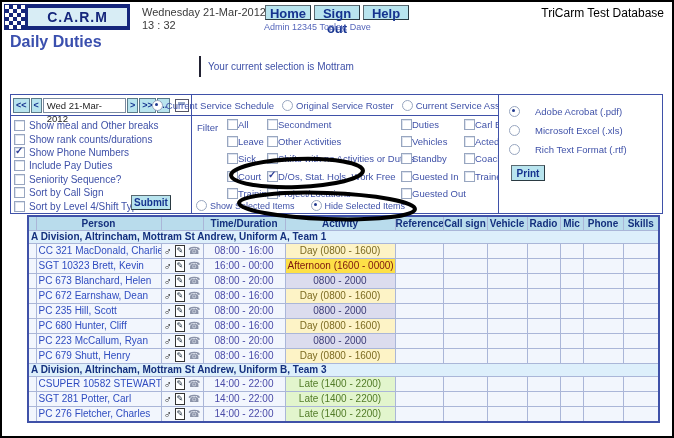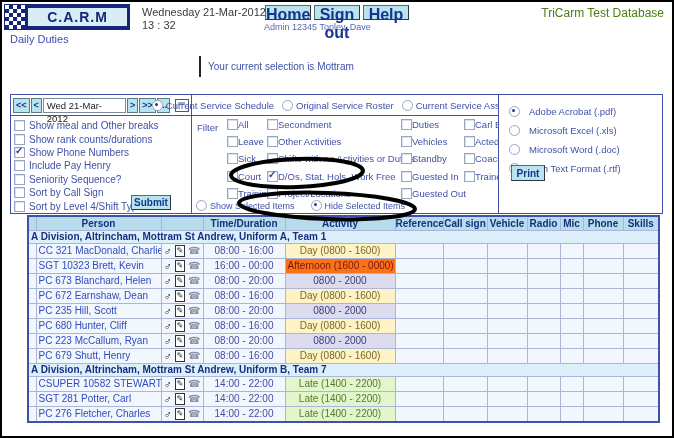--- a/index.html
+++ b/index.html
@@ -10,25 +10,25 @@
   .logo{position:absolute;left:2px;top:2px;width:126px;height:26px;background:#15267b;display:flex;align-items:center;}
   .checker{width:20px;height:24px;margin-left:1px;background-color:#fff;
     background-image:linear-gradient(45deg,#15267b 25%,transparent 25%,transparent 75%,#15267b 75%),
                      linear-gradient(45deg,#15267b 25%,transparent 25%,transparent 75%,#15267b 75%);
     background-size:8px 8px;background-position:0 0,4px 4px;}
   .logo-pill{flex:1;margin:2px 3px;background:#d8edf5;color:#15267b;font-weight:bold;font-size:14px;
     text-align:center;letter-spacing:1px;padding:1px 0;}
   .datetime{position:absolute;left:140px;top:4px;font-size:11px;color:#3a3a3a;line-height:13px;}
   .cyanbtn{background:#b8e4ee;border:1px solid #5a6a72;border-bottom-color:#2a3a42;border-right-color:#2a3a42;
     color:#15338f;font-weight:bold;font-family:inherit;padding:0;cursor:pointer;}
-  .topbtn{position:absolute;top:3px;width:46px;height:15px;font-size:16px;}
+  .topbtn{position:absolute;top:3px;width:46px;height:15px;font-size:13px;}
   #btn-home{left:263px}#btn-signout{left:312px}#btn-help{left:361px}
   .admin{position:absolute;left:262px;top:20px;font-size:9px;color:#5566bb;}
-  .dbname{position:absolute;right:8px;top:4px;font-size:12px;color:#4d7c0f;}
-  .pagetitle{position:absolute;left:8px;top:31px;font-size:11px;color:#3a4fae;}
+  .dbname{position:absolute;right:8px;top:4px;font-size:12px;color:#000000;}
+  .pagetitle{position:absolute;left:8px;top:31px;font-size:16px;color:#3a4fae;font-weight:bold;}
 
   
   .backbtn{position:absolute;left:30px;top:56px;width:164px;height:16px;font-size:10px;}
   .vline{position:absolute;left:197px;top:54px;width:2px;height:21px;background:#223;}
   .seltext{position:absolute;left:206px;top:59px;font-size:10px;color:#3f51a8;}
 
   
   .panel{position:absolute;top:92px;height:120px;border:1px solid #3f51a8;box-sizing:border-box;background:#fff;}
   .panel-left{left:8px;width:182px;}
   .panel-mid{left:189px;width:308px;}
@@ -47,21 +47,21 @@
   .radiorow{height:21px;border-bottom:1px solid #3f51a8;display:flex;align-items:center;justify-content:center;gap:8px;
     font-size:9.5px;color:#3f51a8;box-sizing:border-box;}
   .rrow{display:inline-flex;align-items:center;gap:3px;white-space:nowrap;}
   .filterarea{position:relative;height:96px;font-size:9.5px;color:#3f51a8;}
   .filterlbl{position:absolute;left:5px;top:6px;}
   .fcol{position:absolute;top:3px;}
   .frow{height:17.2px;display:flex;align-items:flex-start;white-space:nowrap;padding-left:24px;}
   .selitems{position:absolute;left:4px;top:84px;display:flex;align-items:center;gap:16px;font-size:9px;}
 
   #output-formats{position:absolute;left:10px;top:7px;}
-  .orow{height:19px;display:flex;align-items:center;gap:9px;font-size:9.5px;color:#3f51a8;white-space:nowrap;}
+  .orow{height:19px;display:flex;align-items:center;gap:15px;font-size:9.5px;color:#3f51a8;white-space:nowrap;}
   .printbtn{position:absolute;left:12px;top:70px;width:34px;height:16px;font-size:10px;}
 
   
   .cb{display:inline-block;width:9px;height:9px;border:1px solid #98a6c0;background:#fff;position:relative;flex:none;
       box-shadow:inset 1px 1px 0 #dde3ee;}
   .cb.on::after{content:"\2713";position:absolute;left:0px;top:-3px;font-size:10px;color:#2b3c96;font-weight:bold;}
   .rb{display:inline-block;width:9px;height:9px;border:1px solid #98a6c0;border-radius:50%;background:#fff;position:relative;flex:none;}
   .rb.on::after{content:"";position:absolute;left:2px;top:2px;width:3px;height:3px;border-radius:50%;background:#223a8f;}
 
   
@@ -123,21 +123,21 @@
         <div class="optrow">
           <span class="cb"></span>
           <span>Show rank counts/durations</span>
         </div>
         <div class="optrow">
           <span class="cb on"></span>
           <span>Show Phone Numbers</span>
         </div>
         <div class="optrow">
           <span class="cb"></span>
-          <span>Include Pay Henry</span>
+          <span>Include Pay Duties</span>
         </div>
         <div class="optrow">
           <span class="cb"></span>
           <span>Seniority Sequence?</span>
         </div>
         <div class="optrow">
           <span class="cb"></span>
           <span>Sort by Call Sign</span>
         </div>
         <div class="optrow">
@@ -264,24 +264,20 @@
 
   <div class="panel panel-right">
     <div id="output-formats">
         <div class="orow">
           <span class="rb on"></span>
           <span>Adobe Acrobat (.pdf)</span>
         </div>
         <div class="orow">
           <span class="rb"></span>
           <span>Microsoft Excel (.xls)</span>
-        </div>
-        <div class="orow">
-          <span class="rb"></span>
-          <span>Microsoft Word (.doc)</span>
         </div>
         <div class="orow">
           <span class="rb"></span>
           <span>Rich Text Format (.rtf)</span>
         </div>
       </div>
     <button class="cyanbtn printbtn">Print</button>
   </div>
 
   <table class="duty-table">
@@ -343,21 +339,21 @@
           <td class="selcell"></td>
           <td class="personcell"><a>SGT 10323 Brett, Kevin</a></td>
           <td class="iconcell">
             <span class="icons">
               <span class="male-icon">♂</span>
               <span class="notes-icon">✎</span>
               <span class="phone-icon">☎</span>
             </span>
           </td>
           <td class="timecell">16:00 - 00:00</td>
-          <td class="activitycell" style="background: #f97316; color: rgb(122, 20, 16);">Afternoon (1600 - 0000)</td>
+          <td class="activitycell" style="background: #fde047; color: rgb(122, 20, 16);">Afternoon (1600 - 0000)</td>
           <td class="emptycell"></td>
           <td class="emptycell"></td>
           <td class="emptycell"></td>
           <td class="emptycell"></td>
           <td class="emptycell"></td>
           <td class="emptycell"></td>
           <td class="emptycell"></td>
         </tr>
         <tr class="data-row">
           <td class="selcell"></td>
@@ -473,21 +469,21 @@
           <td class="activitycell" style="background: rgb(253, 243, 198); color: rgb(124, 106, 32);">Day (0800 - 1600)</td>
           <td class="emptycell"></td>
           <td class="emptycell"></td>
           <td class="emptycell"></td>
           <td class="emptycell"></td>
           <td class="emptycell"></td>
           <td class="emptycell"></td>
           <td class="emptycell"></td>
         </tr>
         <tr class="section-row">
-          <td colspan="12">A Division, Altrincham, Mottram St Andrew, Uniform B, Team 7</td>
+          <td colspan="12">A Division, Altrincham, Mottram St Andrew, Uniform B, Team 3</td>
         </tr>
         <tr class="data-row">
           <td class="selcell"></td>
           <td class="personcell"><a>CSUPER 10582 STEWART, JOHN</a></td>
           <td class="iconcell">
             <span class="icons">
               <span class="male-icon">♂</span>
               <span class="notes-icon">✎</span>
               <span class="phone-icon">☎</span>
             </span>

